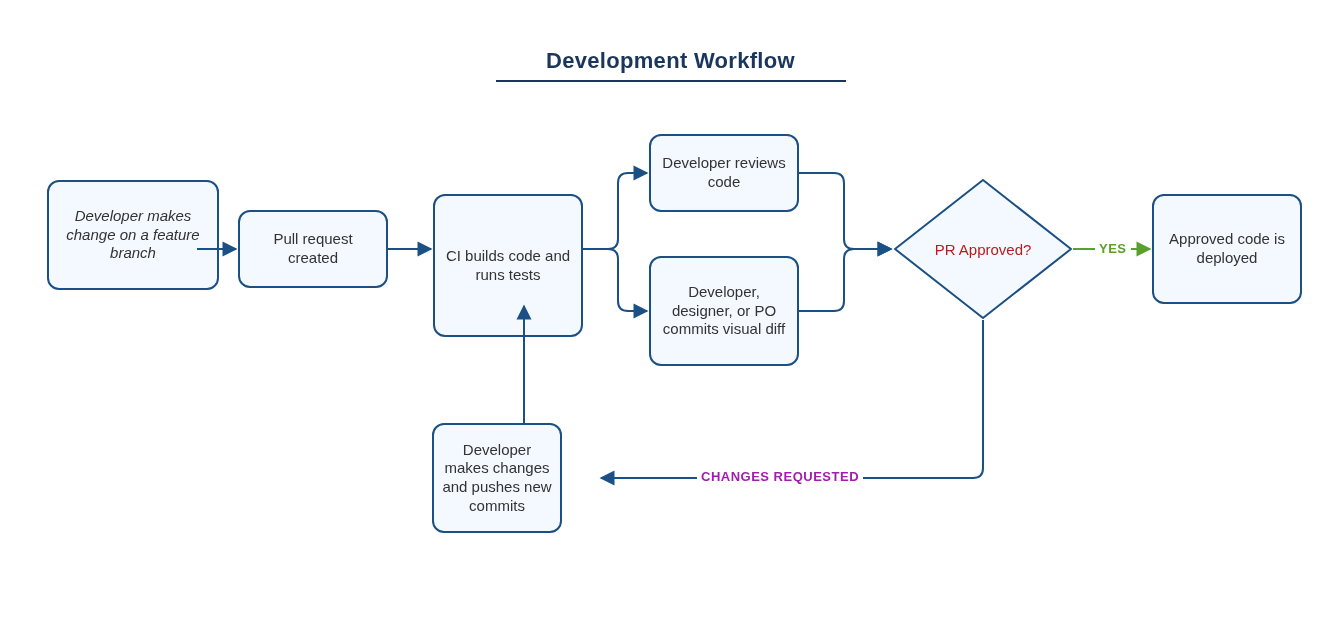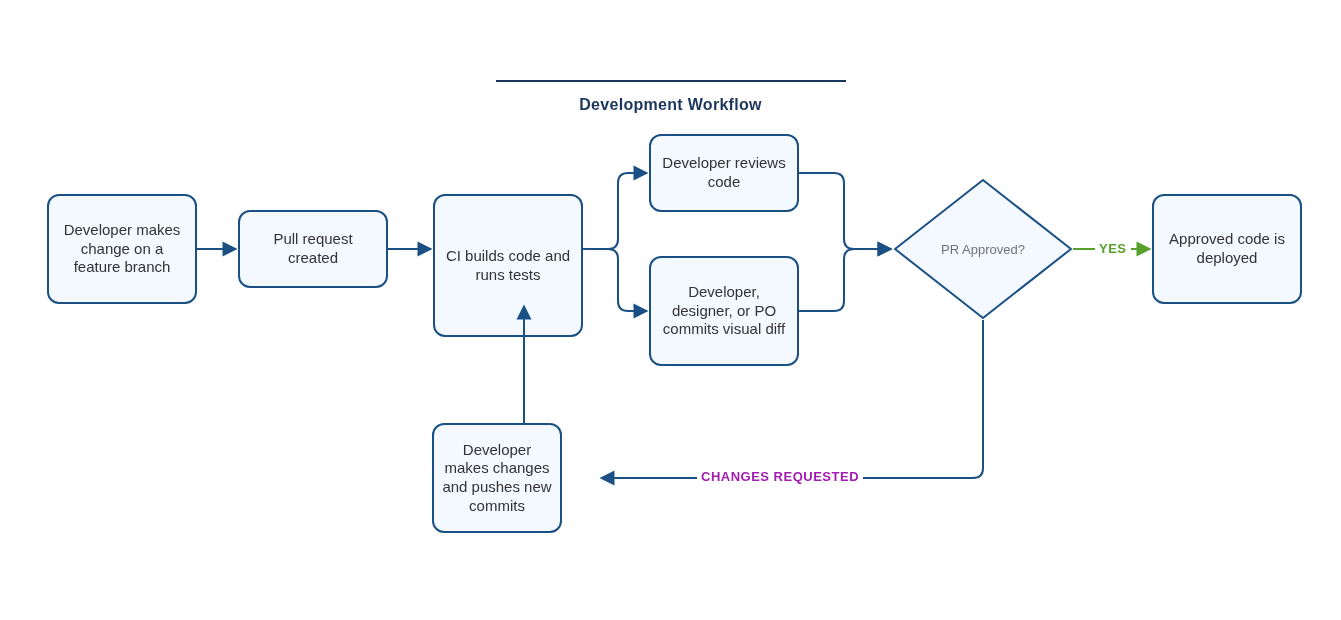--- a/index.html
+++ b/index.html
@@ -10,25 +10,24 @@
     background: #ffffff;
     font-family: "Helvetica Neue", Arial, sans-serif;
     color: #1b365d;
   }
   .title {
     position: absolute;
     top: 48px;
     left: 0;
     width: 100%;
     text-align: center;
-    font-size: 16px;
+    font-size: 22px;
     font-weight: 700;
     letter-spacing: 0.3px;
     color: #1b365d;
-    margin-top: 48px;
   }
   .title-rule {
     position: absolute;
     top: 80px;
     left: 50%;
     transform: translateX(-50%);
     width: 350px;
     height: 0;
     border-top: 2px solid #1b365d;
   }
@@ -62,22 +61,22 @@
   .diamond-shape {
     position: absolute;
     width: 100%;
     height: 100%;
   }
   .diamond-label {
     position: absolute;
     top: 50%;
     left: 50%;
     transform: translate(-50%, -50%);
-    font-size: 13px;
-    color: #737373;
+    font-size: 15px;
+    color: #b91c1c;
     white-space: nowrap;
   }
   .edge-label {
     position: absolute;
     font-size: 13px;
     font-weight: 600;
     letter-spacing: 0.5px;
     color: #a21caf;
     background: #ffffff;
     padding: 0 4px;
@@ -86,21 +85,21 @@
     color: #5aa02c;
     text-align: center;
   }
 </style>
 </head>
 <body>
 
 <div class="title">Development Workflow</div>
 <div class="title-rule"></div>
 
-<div class="node" style="left:47px;  top:194px; width:150px; height:110px;">
+<div class="node" style="left:47px;  top:180px; width:172px; height:110px;font-style:italic;">
     <span>Developer makes change on a feature branch</span>
   </div>
 <div class="node" style="left:238px; top:210px; width:150px; height:78px;text-align:center;">
     <span>Pull request created</span>
   </div>
 <div class="node" style="left:433px; top:194px; width:150px; height:143px;">
     <span>CI builds code and runs tests</span>
   </div>
 <div class="node" style="left:649px; top:134px; width:150px; height:78px;">
     <span>Developer reviews code</span>

